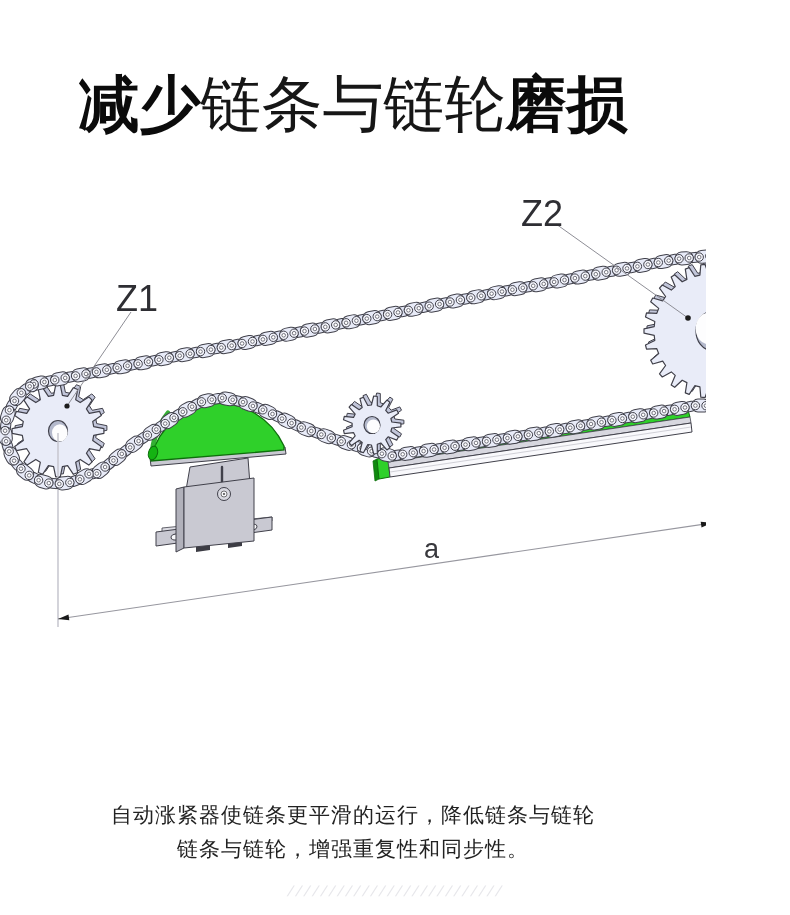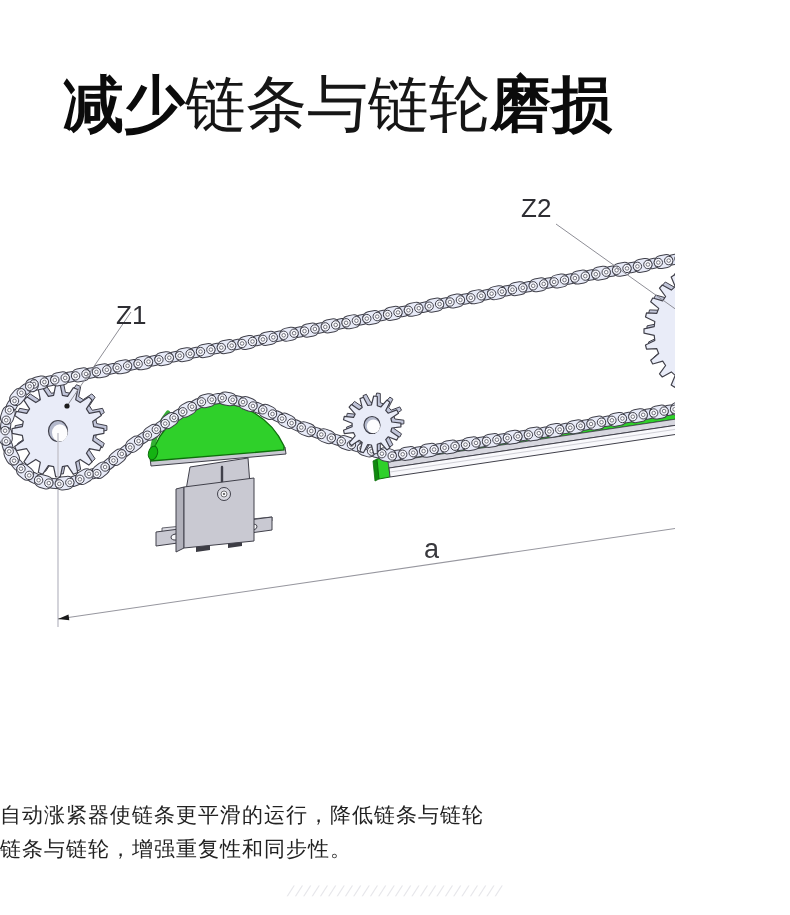--- a/index.html
+++ b/index.html
@@ -1,27 +1,27 @@
 <!DOCTYPE html>
 <html><head>
 <meta charset="utf-8">
 <style>
   html,body{margin:0;padding:0;background:#fff;}
   body{width:790px;height:915px;font-family:"Liberation Sans",sans-serif;}
-  .canvas{position:relative;width:675px;height:915px;background:#fff;overflow:hidden;}
+  .canvas{position:relative;width:675px;height:915px;background:#fff;overflow:hidden;padding-left:31px;}
   .title{position:absolute;top:28px;left:0;width:100%;text-align:center;
          font-size:61px;line-height:1.15;color:#0b0b0b;white-space:nowrap;}
   .title .bold{font-weight:800;}
   .title .light{font-weight:300;color:#161616;}
   #diagram-svg{position:absolute;left:0;top:0;}
-  .dlabel{position:absolute;color:#2e2e33;font-size:26px;font-weight:400;}
-  #label-z1{left:116px;top:300px;}
+  .dlabel{position:absolute;color:#2e2e33;font-size:36px;font-weight:400;}
+  #label-z1{left:116px;top:278px;}
   #label-z2{left:521px;top:193px;}
   #label-a{left:424px;top:534px;font-size:27px;color:#38383d;}
-  .caption{position:absolute;top:777px;left:0;width:100%;text-align:left;
+  .caption{position:absolute;top:777px;left:0;width:100%;text-align:center;
            font-size:21px;line-height:34px;color:#222;letter-spacing:1px;}
   .hatch{position:absolute;left:287px;top:883px;font-family:"DejaVu Sans Mono",monospace;
          font-size:13px;letter-spacing:.5px;color:#e6e6ea;transform:skewX(-10deg);}
 </style>
 </head>
 <body>
 
 <div class="canvas">
 
   <h1 class="title"><span class="bold">减少</span><span class="light">链条与链轮</span><span class="bold">磨损</span></h1>

